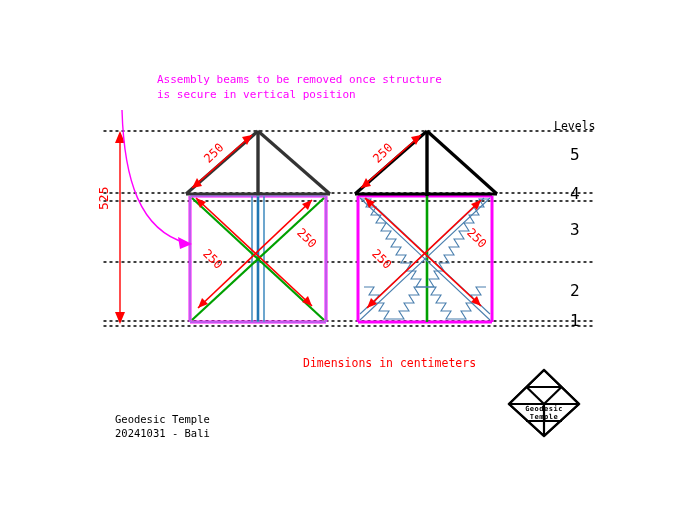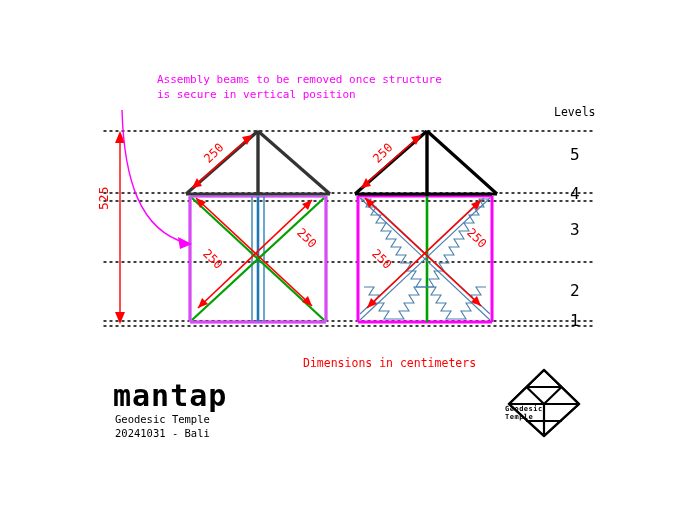--- a/index.html
+++ b/index.html
@@ -30,21 +30,21 @@
     font-size: 11px;
     line-height: 15px;
     font-family: "DejaVu Sans Mono", monospace;
     white-space: pre-line;
     margin-left: 47px;
   }
 
   .levels-title {
     position: absolute;
     left: 554px;
-    top: 105px;
+    top: 119px;
     color: #000000;
     font-size: 11.5px;
     font-family: "DejaVu Sans Mono", monospace;
   }
 
   .level-num {
     position: absolute;
     color: #000000;
     font-size: 16px;
     font-family: "DejaVu Sans Mono", monospace;
@@ -104,21 +104,21 @@
     left: 505px;
     top: 366px;
     width: 78px;
     height: 72px;
   }
   .logo-text {
     position: absolute;
     left: 505px;
     top: 405px;
     width: 78px;
-    text-align: left;
+    text-align: center;
     color: #000000;
     font-size: 7px;
     line-height: 8px;
     font-family: "DejaVu Sans Mono", monospace;
     font-weight: bold;
     letter-spacing: 0.5px;
     white-space: pre-line;
   }
 </style>
 </head>
@@ -255,21 +255,20 @@
 
   <div class="dim-250" style="left:203px; top:146px; transform: rotate(-44deg);">250</div>
   <div class="dim-250" style="left:296px; top:231px; transform: rotate(45deg);">250</div>
   <div class="dim-250" style="left:202px; top:252px; transform: rotate(45deg);">250</div>
   <div class="dim-250" style="left:372px; top:146px; transform: rotate(-44deg);">250</div>
   <div class="dim-250" style="left:466px; top:231px; transform: rotate(45deg);">250</div>
   <div class="dim-250" style="left:371px; top:252px; transform: rotate(45deg);">250</div>
 
   <div class="units-text">Dimensions in centimeters</div>
 
-  <div class="brand-name">mantap</div>
   <div class="brand-sub">Geodesic Temple
 20241031 - Bali</div>
 
   <div class="logo-wrap">
     <svg width="78" height="72" viewBox="0 0 78 72">
       <g stroke="#000000" stroke-width="2.2" fill="none">
         <polygon points="39,4 74,38 39,70 4,38"></polygon>
         <line x1="39" y1="4" x2="21.5" y2="21"></line>
         <line x1="39" y1="4" x2="56.5" y2="21"></line>
         <line x1="4" y1="38" x2="39" y2="38"></line>

